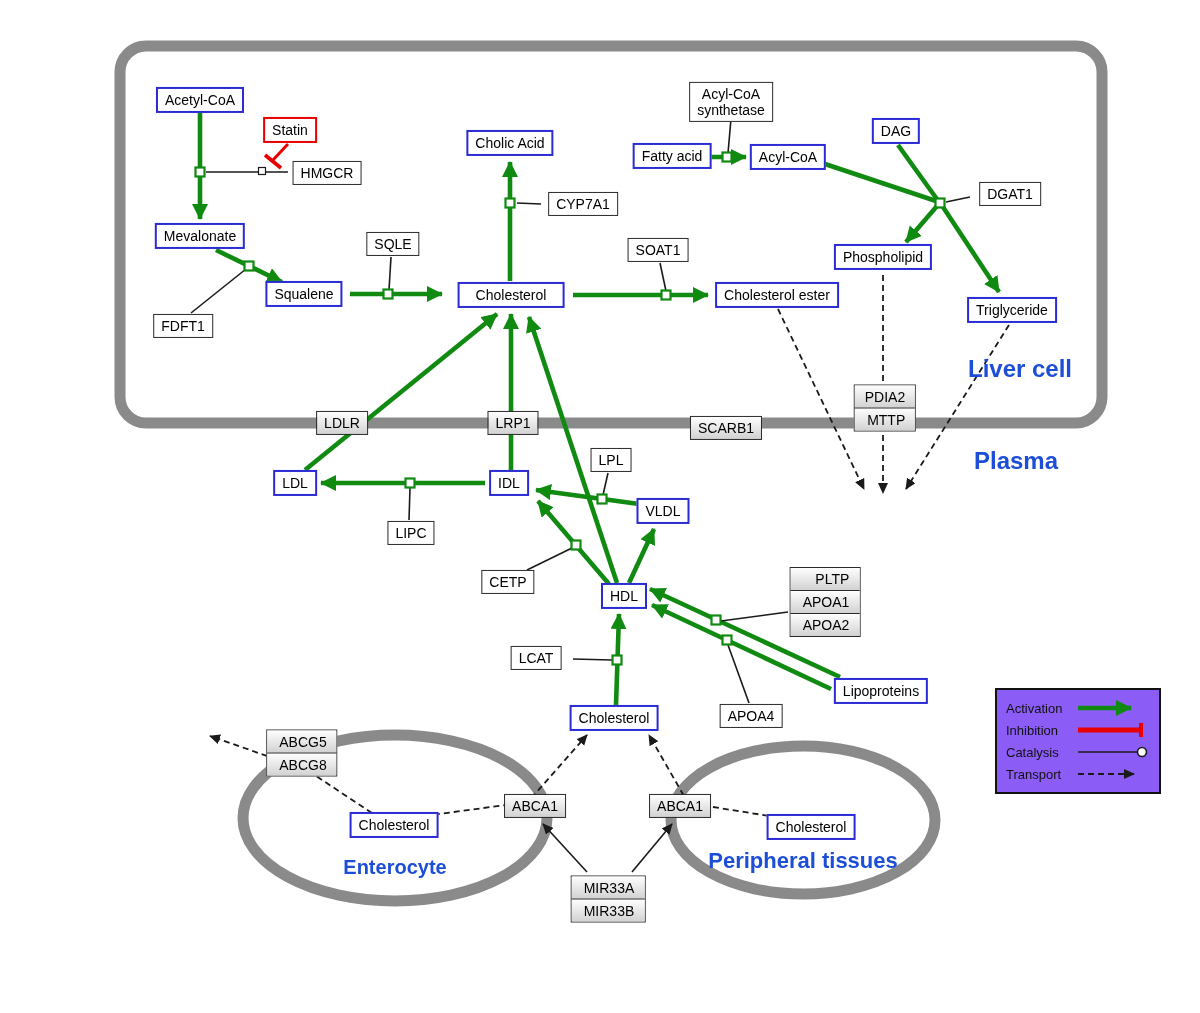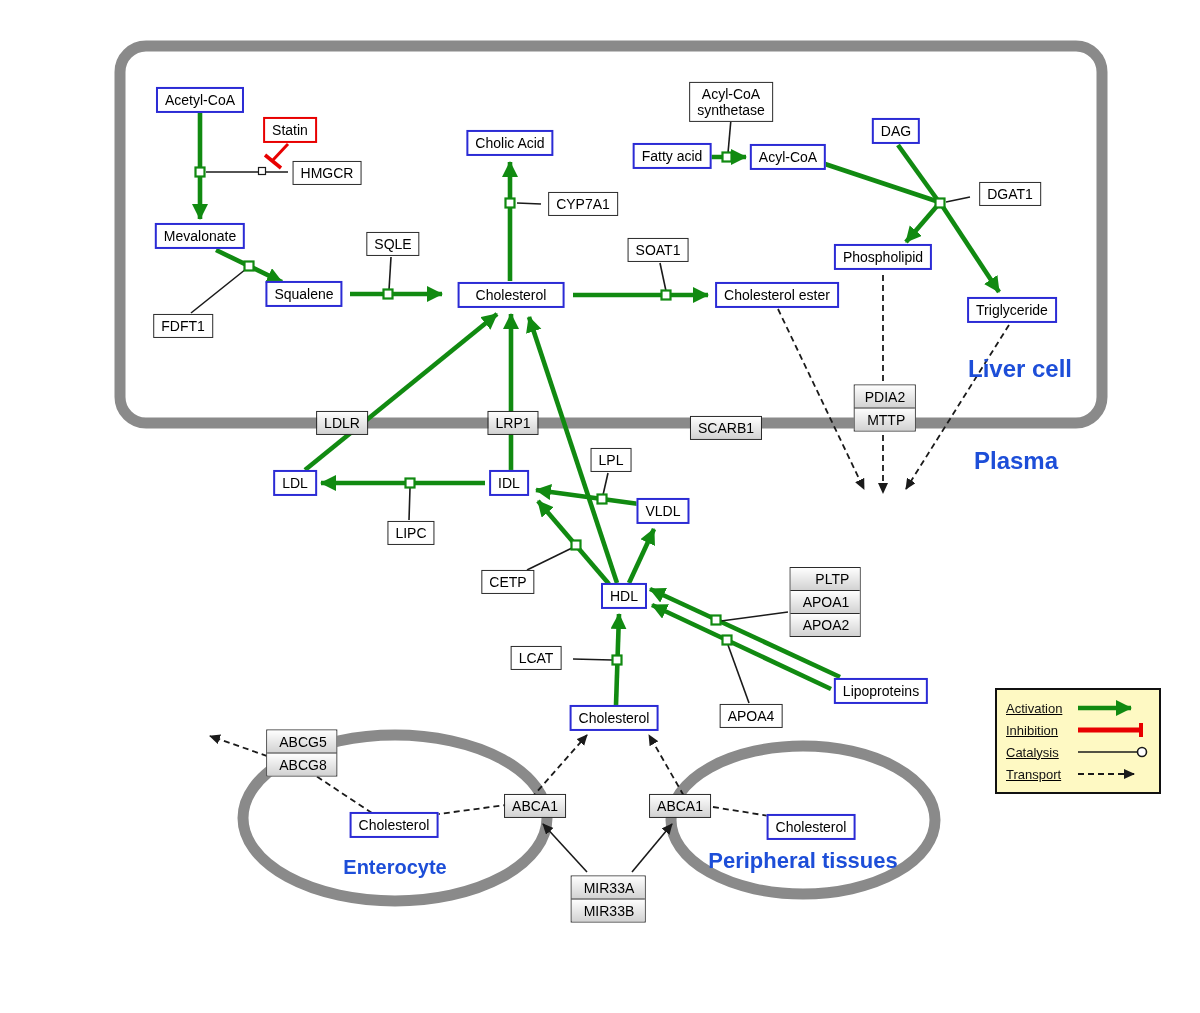--- a/index.html
+++ b/index.html
@@ -18,21 +18,21 @@
          background:#fff;text-align:right;font-size:14px;white-space:nowrap;}
   .stack .row{padding:3px 10px;background:linear-gradient(#fefefe,#d2d2d2);}
   .stack .row + .row{border-top:1.6px solid #2a2a2a;padding-left:12px;}
   .apotable{position:absolute;transform:translate(-50%,-50%);display:grid;
             grid-template-columns:81px 81px;border:1px solid #2a2a2a;background:#fff;
             font-size:14px;text-align:center;}
   .apotable .cell{border:0.8px solid #2a2a2a;padding:3px 0;background:#fff;}
   .complabel{position:absolute;transform:translate(-50%,-50%);color:#1d4ed8;
              font-weight:bold;white-space:nowrap;}
   .legend{position:absolute;left:995px;top:688px;width:166px;border:2.2px solid #111;
-          background:#fef9c3;padding:7px 9px;box-sizing:border-box;text-decoration:underline;}
+          background:#8b5cf6;padding:7px 9px;box-sizing:border-box;}
   .lrow{display:flex;align-items:center;justify-content:space-between;height:22px;
         font-size:13px;color:#111;}
   svg .g{stroke:var(--green);stroke-width:4.6;fill:none;}
   svg .k{stroke:#1a1a1a;stroke-width:1.6;fill:none;}
   svg .d{stroke:#1a1a1a;stroke-width:1.8;fill:none;stroke-dasharray:6 4;}
   svg .r{stroke:var(--red);fill:none;}
   svg .membrane{stroke:var(--gray);stroke-width:11;fill:none;}
   svg .jsq{fill:#fff;stroke:var(--green);stroke-width:2.2;}
   svg .wsq{fill:#fff;stroke:#1a1a1a;stroke-width:1.2;}
   svg .fg{fill:var(--green);}

